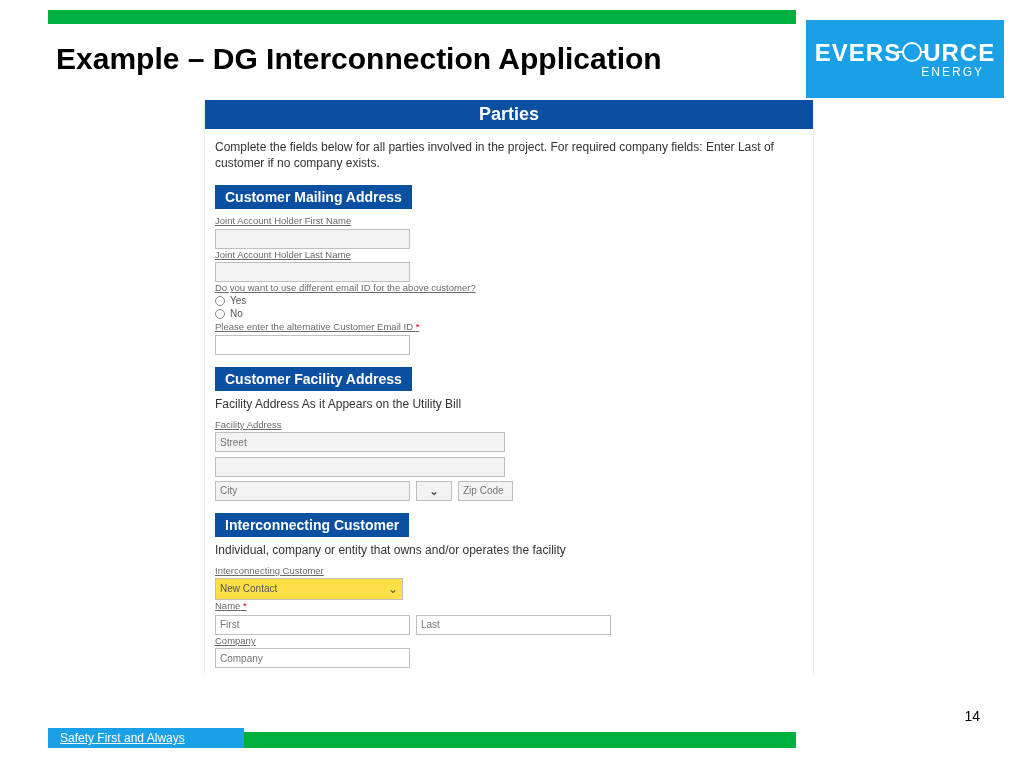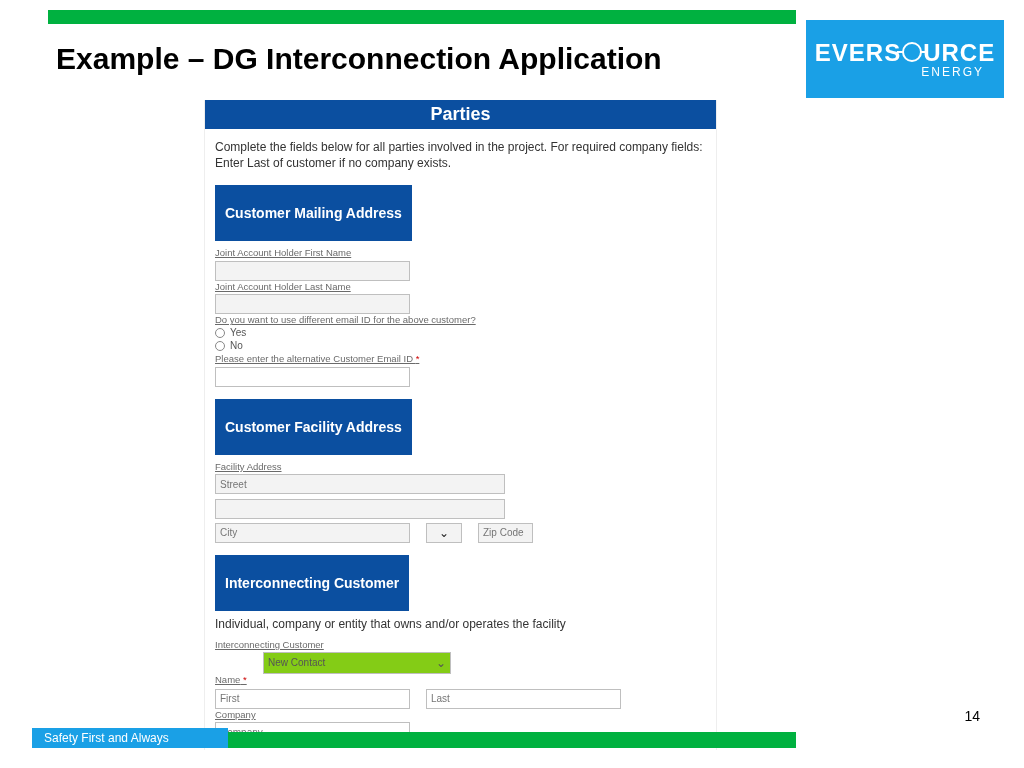--- a/index.html
+++ b/index.html
@@ -15,43 +15,43 @@
   .logo-o { display: inline-flex; align-items: center; justify-content: center; width: 20px; height: 20px; border: 2.5px solid #fff; border-radius: 50%; position: relative; margin: 0 1px 2px 1px; }
   .logo-o::before, .logo-o::after { content: ""; position: absolute; width: 7px; height: 2.5px; background: #fff; }
   .logo-o::before { left: -7px; }
   .logo-o::after  { right: -7px; }
   .logo-sub { font-size: 12px; letter-spacing: 2px; align-self: flex-end; margin-right: 20px; margin-top: -2px; }
 
   
   .slide-title { position: absolute; top: 42px; left: 56px; font-size: 30px; font-weight: 700; color: #000; }
 
   
-  .form-area { position: absolute; top: 100px; left: 204px; width: 513px; background: #fff; border-left: 1px solid #eee; border-right: 1px solid #eee; padding: 0 10px 8px 10px; font-family: "Segoe UI", Arial, sans-serif; }
+  .form-area { position: absolute; top: 100px; left: 204px; width: 610px; background: #fff; border-left: 1px solid #eee; border-right: 1px solid #eee; padding: 0 10px 8px 10px; font-family: "Segoe UI", Arial, sans-serif; }
   .banner { background: #0b4fa0; color: #fff; text-align: center; font-weight: 700; font-size: 18px; padding: 4px 0; margin: 0 -10px; }
   .instr { font-size: 12px; color: #333; margin: 10px 0 14px 0; line-height: 1.35; }
-  .section-head { display: inline-block; background: #0b4fa0; color: #fff; font-weight: 700; font-size: 14px; padding: 20px 10px; margin-bottom: 6px; }
+  .section-head { display: inline-block; background: #0b4fa0; color: #fff; font-weight: 700; font-size: 14px; padding: 4px 10px; margin-bottom: 6px; }
   .section-note { font-size: 12px; color: #333; margin-bottom: 8px; }
   .flabel { font-size: 9.5px; color: #6a6a6a; margin-top: 0; margin-bottom: 2px; text-decoration: underline; }
   .req { color: #cc0000; }
   .tinput { width: 195px; height: 20px; border: 1px solid #bfbfbf; background: #f3f3f3; font-size: 10px; padding: 0 4px; }
   .tinput.white { background: #fff; }
   .tinput.wide  { width: 290px; }
   .tinput.ph    { color: #9b9b9b; }
   .tinput.sm    { width: 55px; }
   .radio-row { font-size: 10px; color: #555; margin: 2px 0; display: flex; align-items: center; gap: 5px; }
   .radio { width: 10px; height: 10px; border: 1px solid #888; border-radius: 50%; display: inline-block; }
-  .row { display: flex; gap: 16px; align-items: center; margin-top: 4px; }
-  .select { width: 188px; height: 22px; border: 1px solid #bfbfbf; background: #84cc16; font-size: 10px; color: #555; padding: 0 4px; display: flex; align-items: center; justify-content: space-between; margin-left: 48px; }
+  .row { display: flex; gap: 6px; align-items: center; margin-top: 4px; }
+  .select { width: 188px; height: 22px; border: 1px solid #bfbfbf; background: #fde047; font-size: 10px; color: #555; padding: 0 4px; display: flex; align-items: center; justify-content: space-between; }
   .state-select { width: 36px; height: 20px; border: 1px solid #bfbfbf; background: #f3f3f3; display: flex; align-items: center; justify-content: center; }
   .chev { font-size: 12px; line-height: 1; }
   .sp { height: 12px; }
 
   
   .bot-green { position: absolute; left: 48px; bottom: 20px; width: 748px; height: 16px; background: #00b140; }
-  .bot-blue  { position: absolute; left: 32px; bottom: 20px; width: 196px; height: 20px; background: #1aa0e6; color: #fff; font-size: 12px; display: flex; align-items: center; padding-left: 12px; }
+  .bot-blue  { position: absolute; left: 48px; bottom: 20px; width: 196px; height: 20px; background: #1aa0e6; color: #fff; font-size: 12px; display: flex; align-items: center; padding-left: 12px; text-decoration: underline; }
   .page-num  { position: absolute; right: 44px; bottom: 44px; font-size: 14px; color: #000; }
 </style>
 </head>
 <body>
 
 <div class="slide">
 
   <div class="top-green"></div>
 
   <div class="logo-block">
@@ -91,20 +91,21 @@
     <div class="flabel">
       <span>Please enter the alternative Customer Email ID</span>
       <span class="req">*</span>
     </div>
     <input class="tinput white" style="">
 
     <div class="sp"></div>
 
     
     <div class="section-head">Customer Facility Address</div>
+    <div class="section-note">Facility Address As it Appears on the Utility Bill</div>
 
     <div class="flabel">Facility Address</div>
     <input class="tinput wide ph" placeholder="Street" style="">
     <div style="height:4px"></div>
     <input class="tinput wide" style="">
     <div class="row">
       <input class="tinput ph" placeholder="City" style="">
       <div class="state-select">
         <span class="chev">⌄</span>
       </div>

